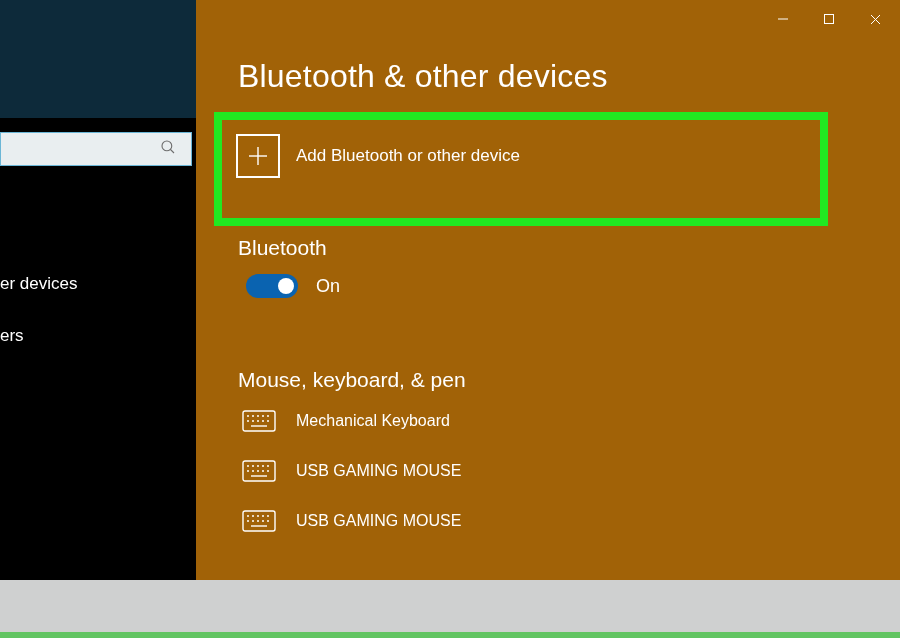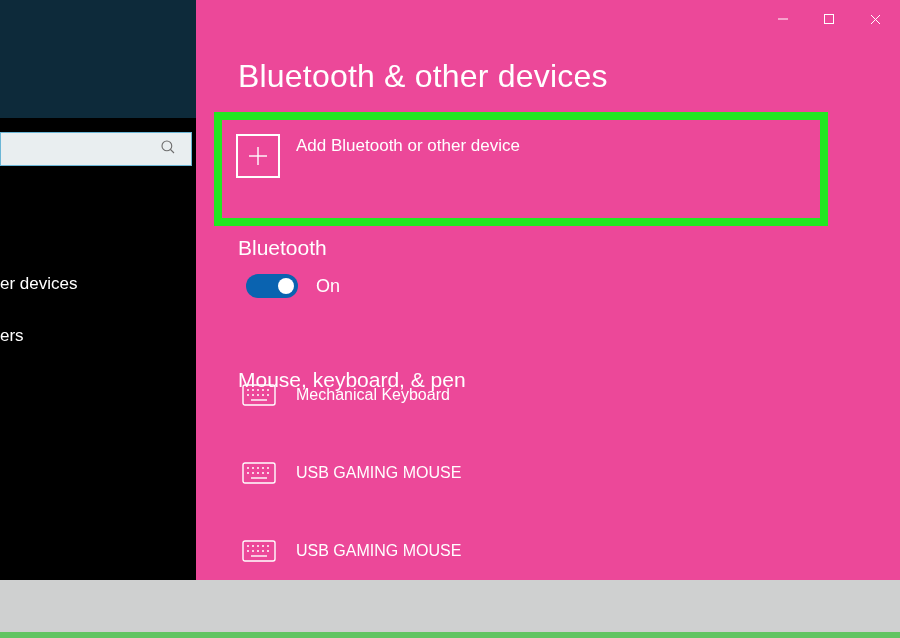--- a/index.html
+++ b/index.html
@@ -40,21 +40,21 @@
     padding: 16px 0 16px 0;
     text-align: left;
     font-size: 17px;
     font-weight: 300;
     color: #fff;
     cursor: pointer;
   }
   .sidebar-item span { display: inline-block; }
   .main {
     flex: 1;
-    background: #ec4899;
+    background: #a16207;
     position: relative;
   }
   .titlebar {
     position: absolute;
     top: 4px; right: 2px;
     display: flex;
     align-items: center;
   }
   .titlebar-btn {
     width: 46px; height: 30px;
@@ -83,21 +83,21 @@
   .plus-tile {
     width: 44px; height: 44px;
     border: 2px solid #fff;
     display: flex; align-items: center; justify-content: center;
     margin-right: 16px;
   }
   .plus-tile svg { stroke: #fff; stroke-width: 1.4; }
   .add-label {
     font-size: 17px;
     font-weight: 300;
-    margin-top: 2px;
+    margin-top: 12px;
   }
   .section-heading {
     position: absolute;
     left: 42px;
     font-size: 21px;
     font-weight: 400;
   }
   .bt-heading { top: 236px; }
   .mkp-heading { top: 368px; }
   .toggle-row {
@@ -119,23 +119,23 @@
     position: absolute;
     top: 4px; right: 4px;
   }
   .toggle-label {
     margin-left: 18px;
     font-size: 18px;
     font-weight: 300;
   }
   .device-list {
     position: absolute;
-    top: 384px; left: 42px;
+    top: 410px; left: 42px;
     display: flex; flex-direction: column;
-    gap: 56px;
+    gap: 28px;
   }
   .device-item {
     display: flex;
     align-items: center;
     cursor: pointer;
   }
   .device-icon {
     width: 42px;
     display: flex; justify-content: center;
   }

